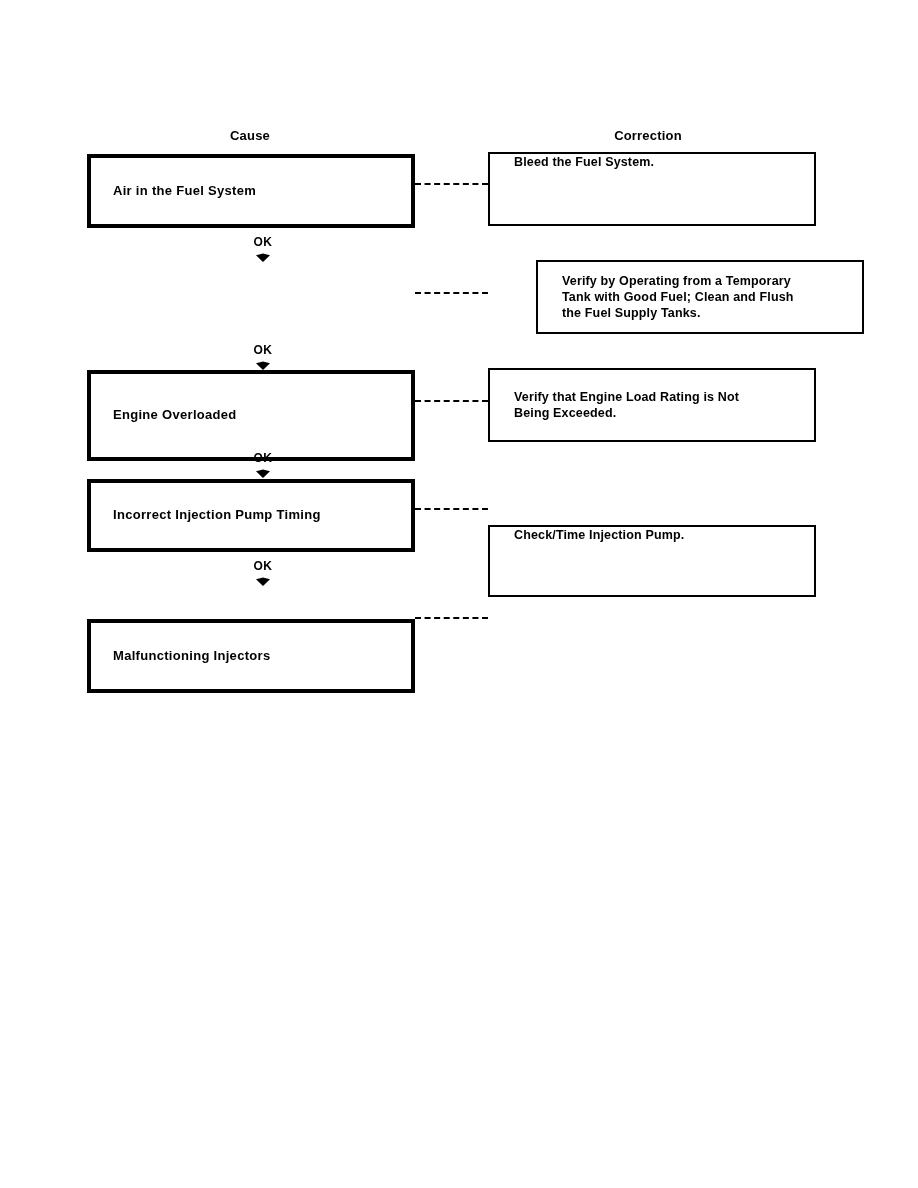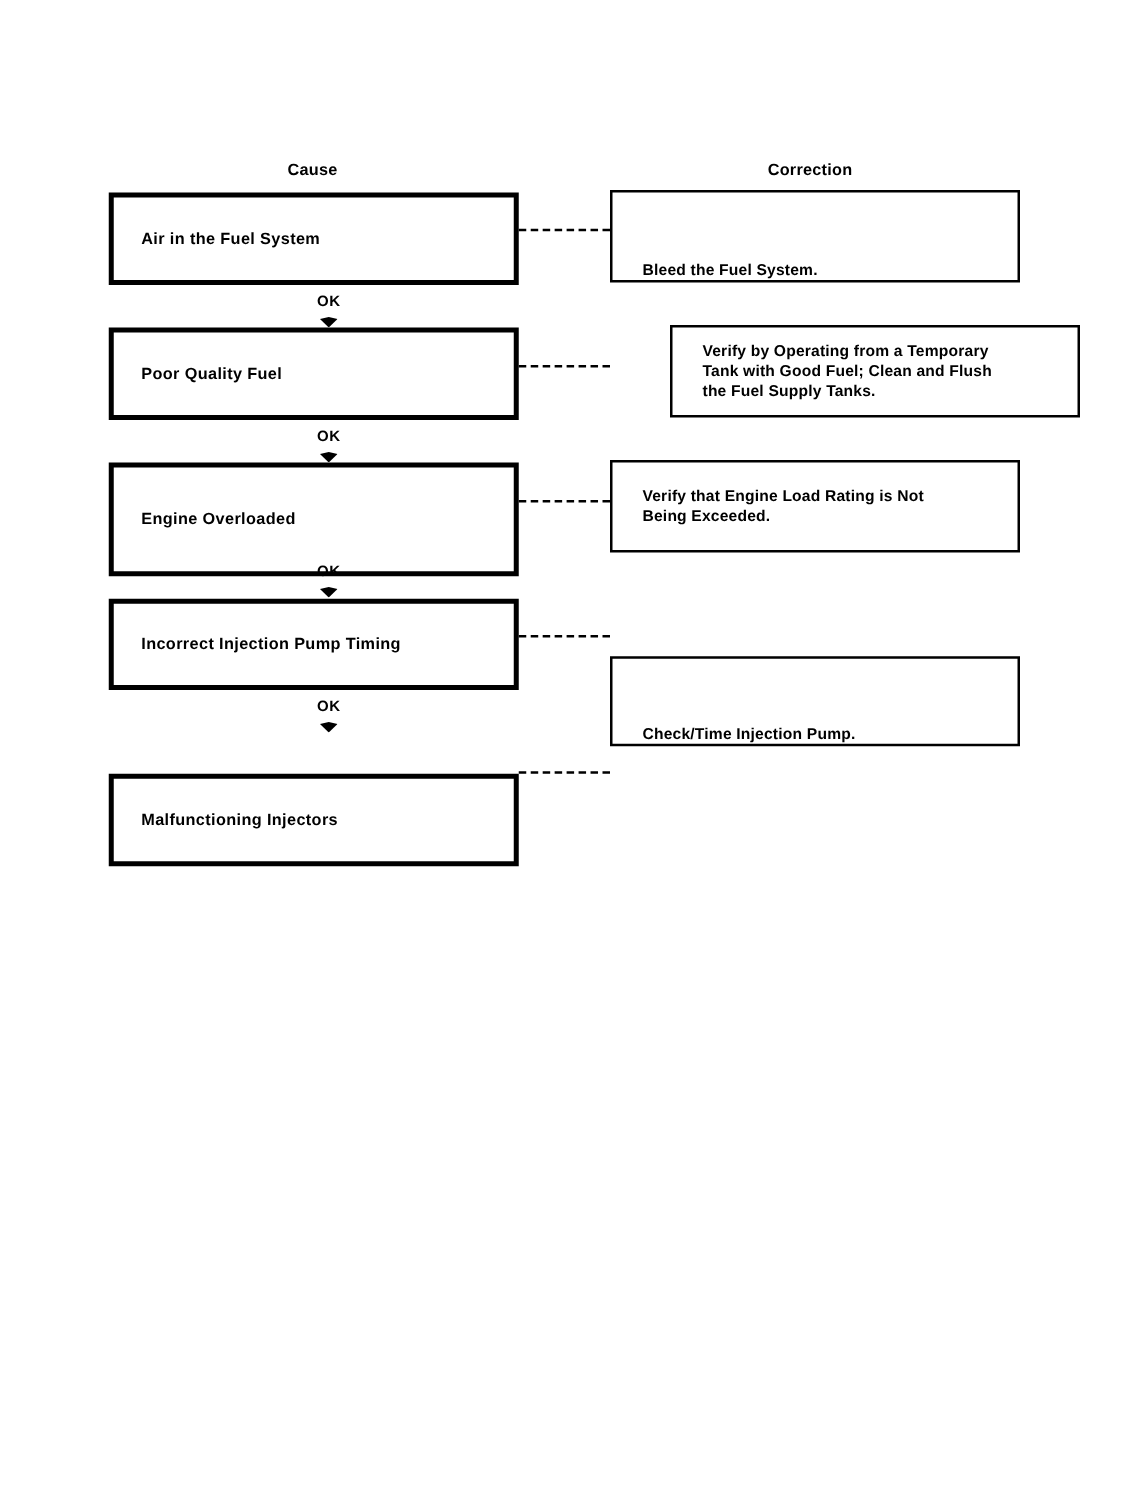--- a/index.html
+++ b/index.html
@@ -59,21 +59,21 @@
 
   
   .correction-box {
     position: absolute;
     left: 488px;
     width: 328px;
     border: 2px solid #000;
     box-sizing: border-box;
     background: #fff;
     display: flex;
-    align-items: flex-end;
+    align-items: flex-start;
   }
   .correction-label {
     font-size: 12.5px;
     font-weight: bold;
     letter-spacing: 0.15px;
     padding-left: 24px;
     padding-right: 10px;
     line-height: 1.3;
     color: #000;
   }
@@ -125,23 +125,20 @@
     <div class="correction-label">Bleed the Fuel System.</div>
   </div>
 
   <div class="ok-link" style="top:232px;">
     <span class="ok-text">OK</span>
     <svg class="ok-arrow" viewBox="0 0 14 9">
       <path d="M0 2.2 L7 0.6 L14 2.2 L7 9 Z" fill="#000"></path>
     </svg>
   </div>
 
-  <div class="cause-box" style="top:262px; height:74px;">
-    <div class="cause-label">Poor Quality Fuel</div>
-  </div>
   <div class="connector" style="top:292px;"></div>
   <div class="correction-box multiline" style="top:260px; height:74px;margin-left:48px;">
     <div class="correction-label">
       <div>Verify by Operating from a Temporary</div>
       <div>Tank with Good Fuel; Clean and Flush</div>
       <div>the Fuel Supply Tanks.</div>
     </div>
   </div>
 
   <div class="ok-link" style="top:340px;">

